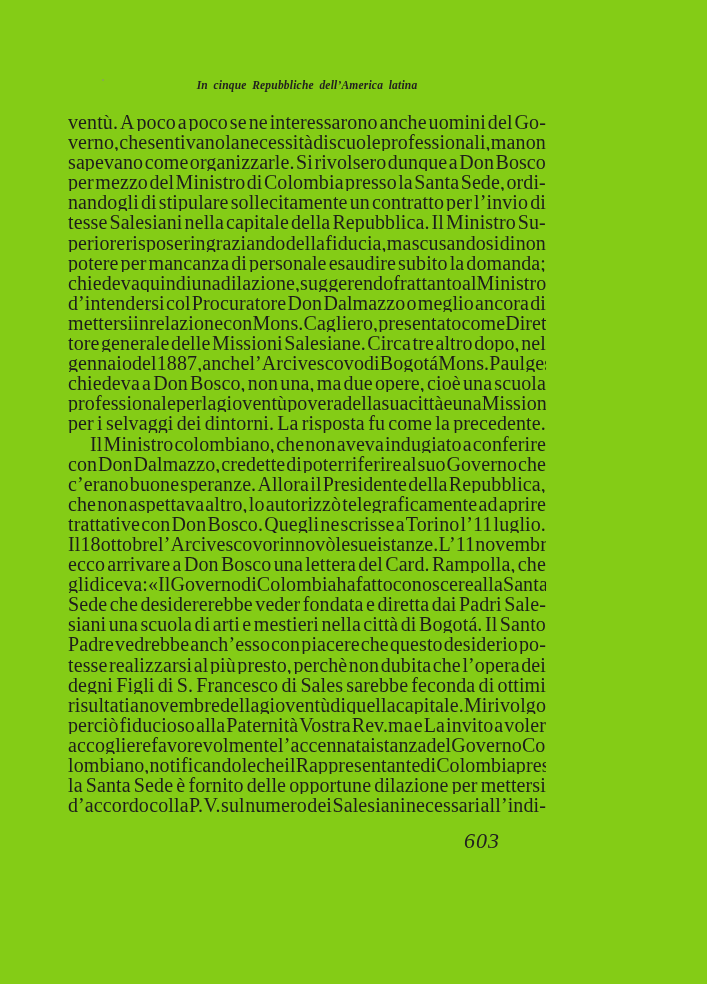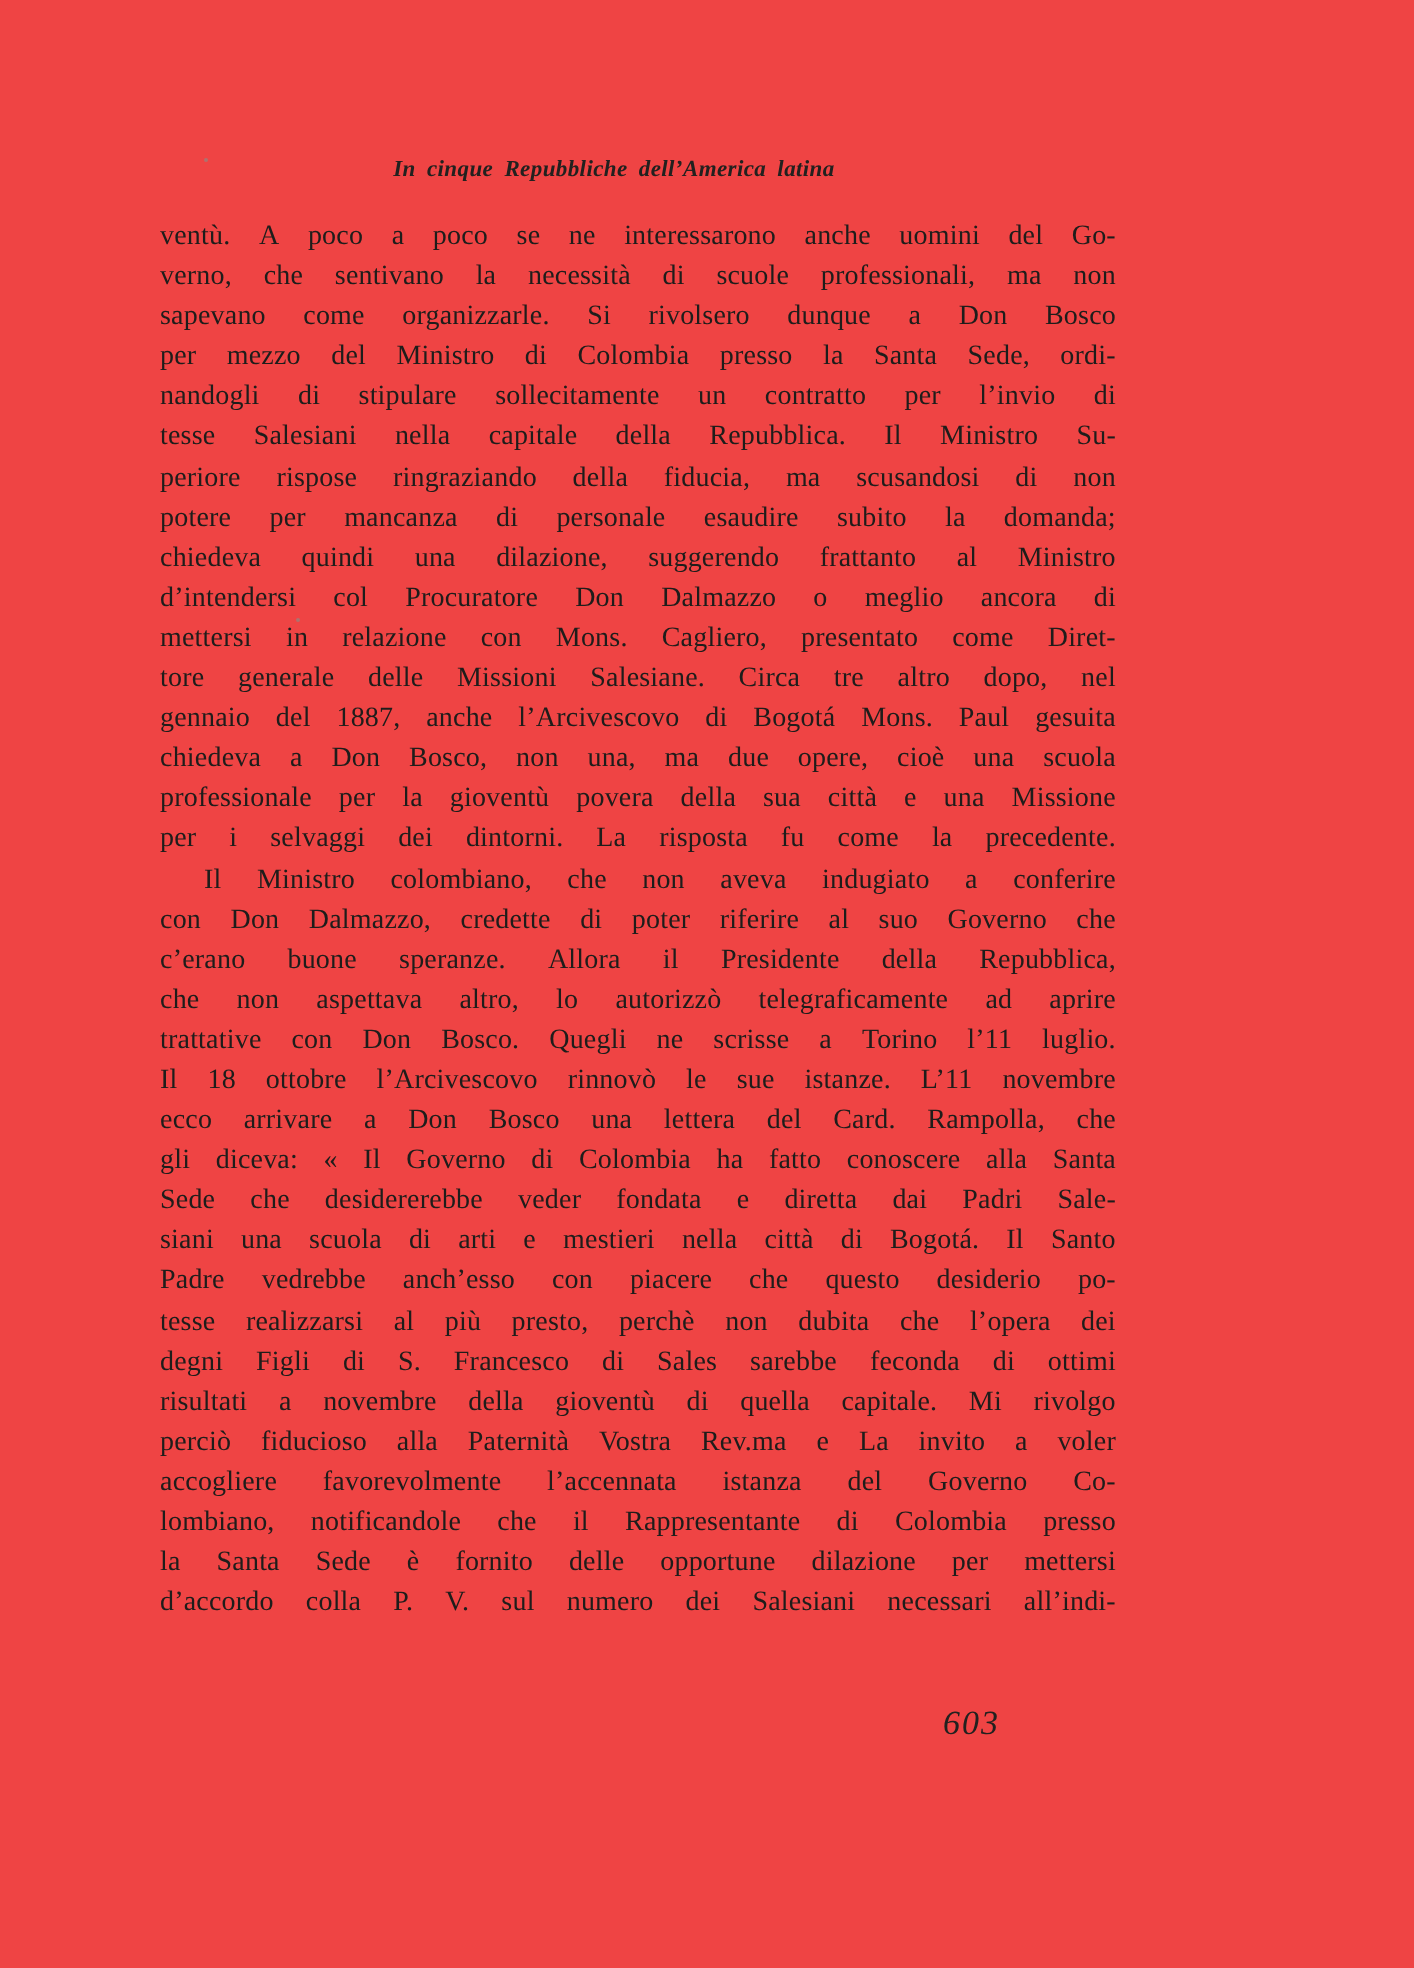--- a/index.html
+++ b/index.html
@@ -26,63 +26,63 @@
     font-style: italic;
     font-weight: 600;
     font-size: 11.5px;
     letter-spacing: 0.2px;
     word-spacing: 2.5px;
     color: #22211f;
   }
   .text-block {
     position: absolute;
     top: 111px;
-    left: 80px;
+    left: 68px;
     width: 478px;
-    font-size: 14px;
+    font-size: 20px;
     letter-spacing: 0.1px;
     text-align: center;
   }
   .para { margin: 0; padding: 0; }
   .line {
     display: flex;
     justify-content: space-between;
     align-items: baseline;
     height: 20.1px;
     overflow: hidden;
     white-space: nowrap;
   }
   .line span { flex: 0 0 auto; }
   .line.indent { padding-left: 22px; }
   .page-number {
     position: absolute;
-    top: 852px;
+    top: 828px;
     left: 68px;
     width: 478px;
     box-sizing: border-box;
     padding-right: 46px;
     text-align: right;
     font-style: italic;
-    font-size: 17px;
+    font-size: 22px;
     letter-spacing: 1px;
     color: #22211f;
   }
   .speck {
     position: absolute;
     background: #8a8a85;
     border-radius: 50%;
     opacity: 0.65;
   }
   .speck-1 { left: 102px; top: 79px;  width: 2px; height: 2px; }
   .speck-2 { left: 148px; top: 309px; width: 2px; height: 2px; }
 </style>
 </head>
 <body>
 
-<div class="page" style="background: #ef4444; color: rgb(30, 29, 27); font-family: Liberation Serif, serif;">
+<div class="page" style="background: #84cc16; color: rgb(30, 29, 27); font-family: Liberation Serif, serif;">
   <div class="speck speck-1"></div>
   <div class="speck speck-2"></div>
 
   <div class="running-header">In cinque Repubbliche dell’America latina</div>
 
   <div class="text-block">
       <div class="para">
         <div class="line">
           <span>ventù.</span>
           <span>A</span>

